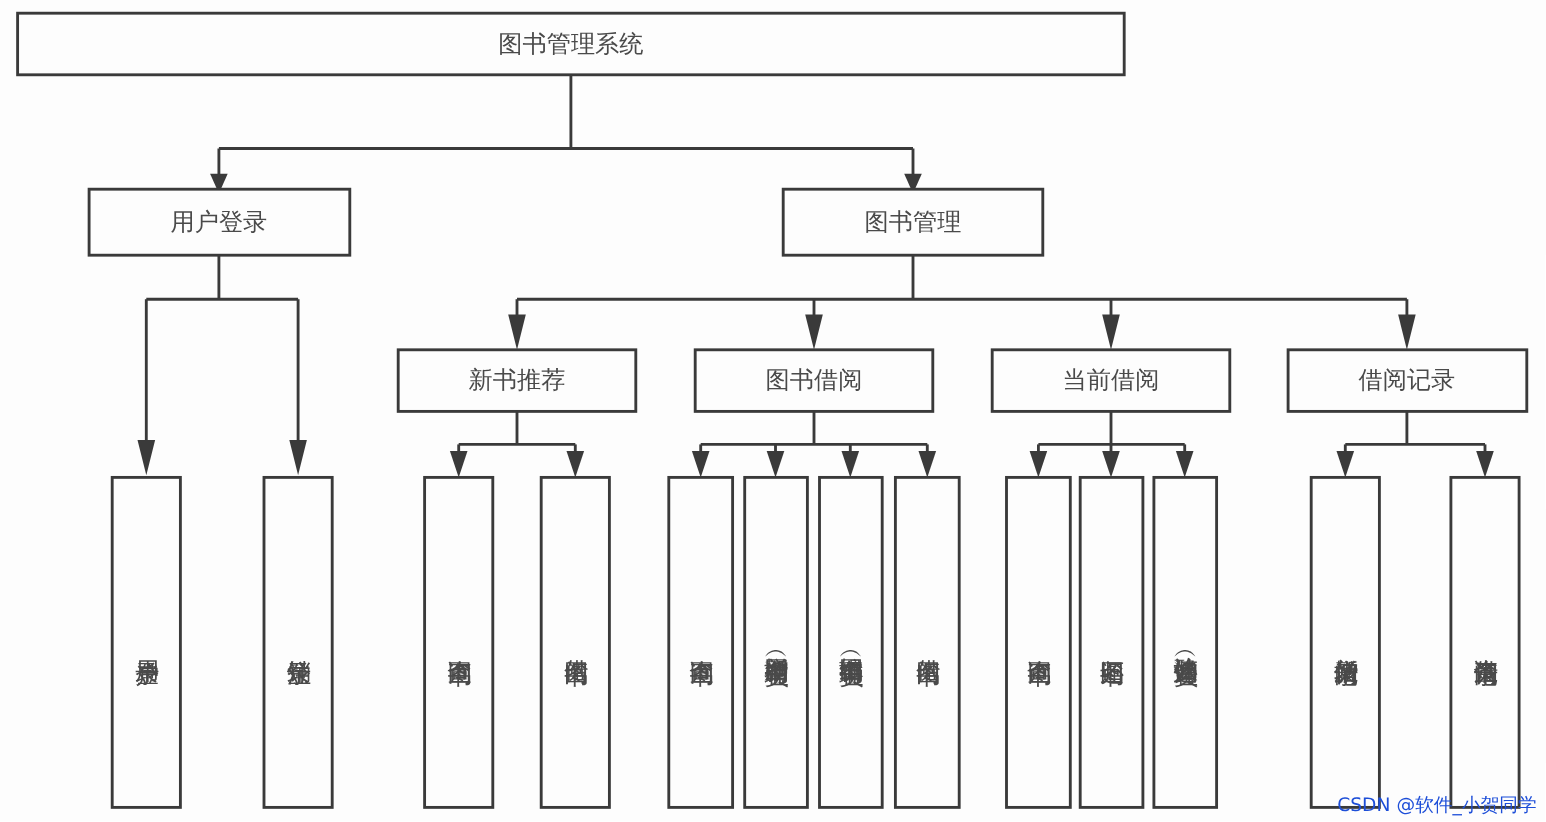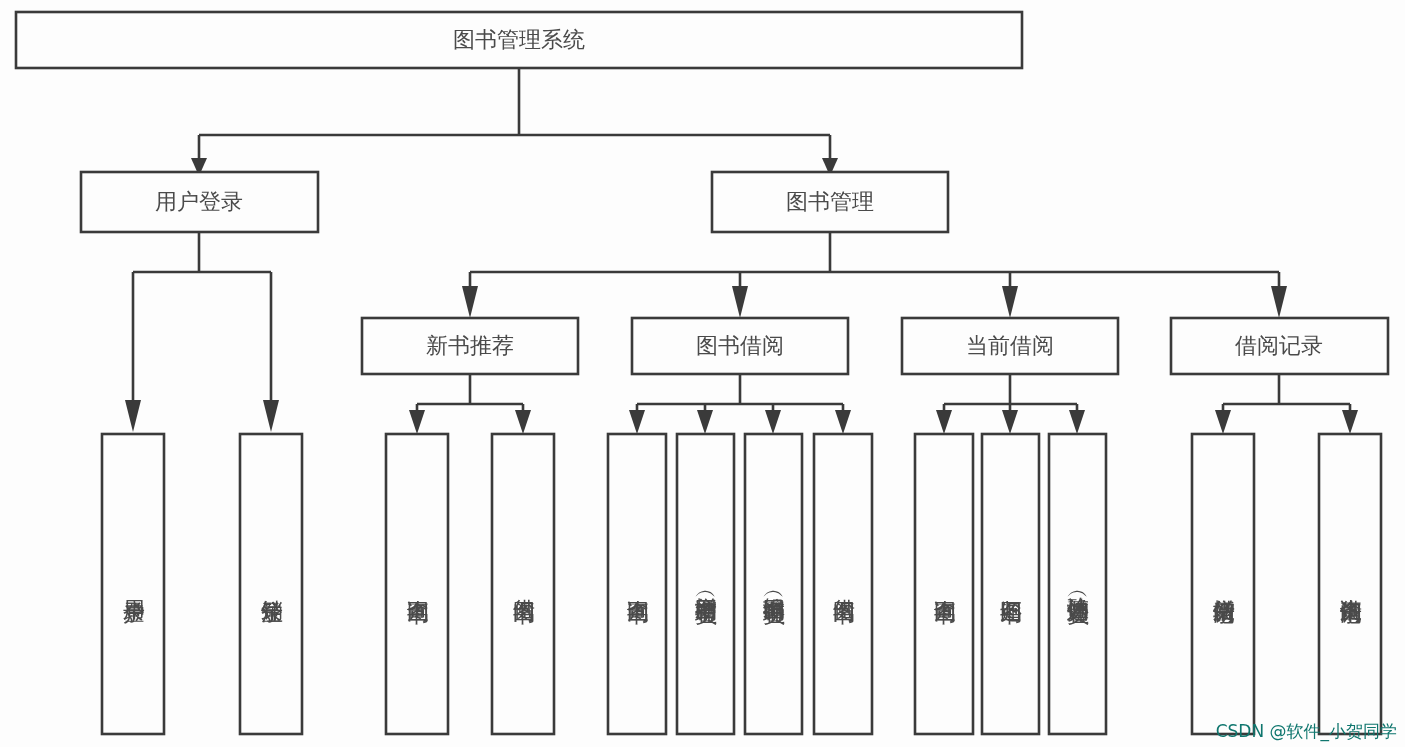--- a/index.html
+++ b/index.html
@@ -55,21 +55,21 @@
     writing-mode: vertical-rl;
     text-orientation: upright;
     letter-spacing: 1px;
   }
   .watermark {
     position: absolute;
     right: 8px;
     bottom: 4px;
     font-family: "DejaVu Sans", "Liberation Sans", sans-serif;
     font-size: 17px;
-    color: #0f766e;
+    color: #1d4ed8;
     white-space: nowrap;
     pointer-events: none;
   }
 </style>
 </head>
 <body>
 
 <div id="diagram-root">
 
   <svg id="flow-svg" viewBox="0 0 1405 747">

